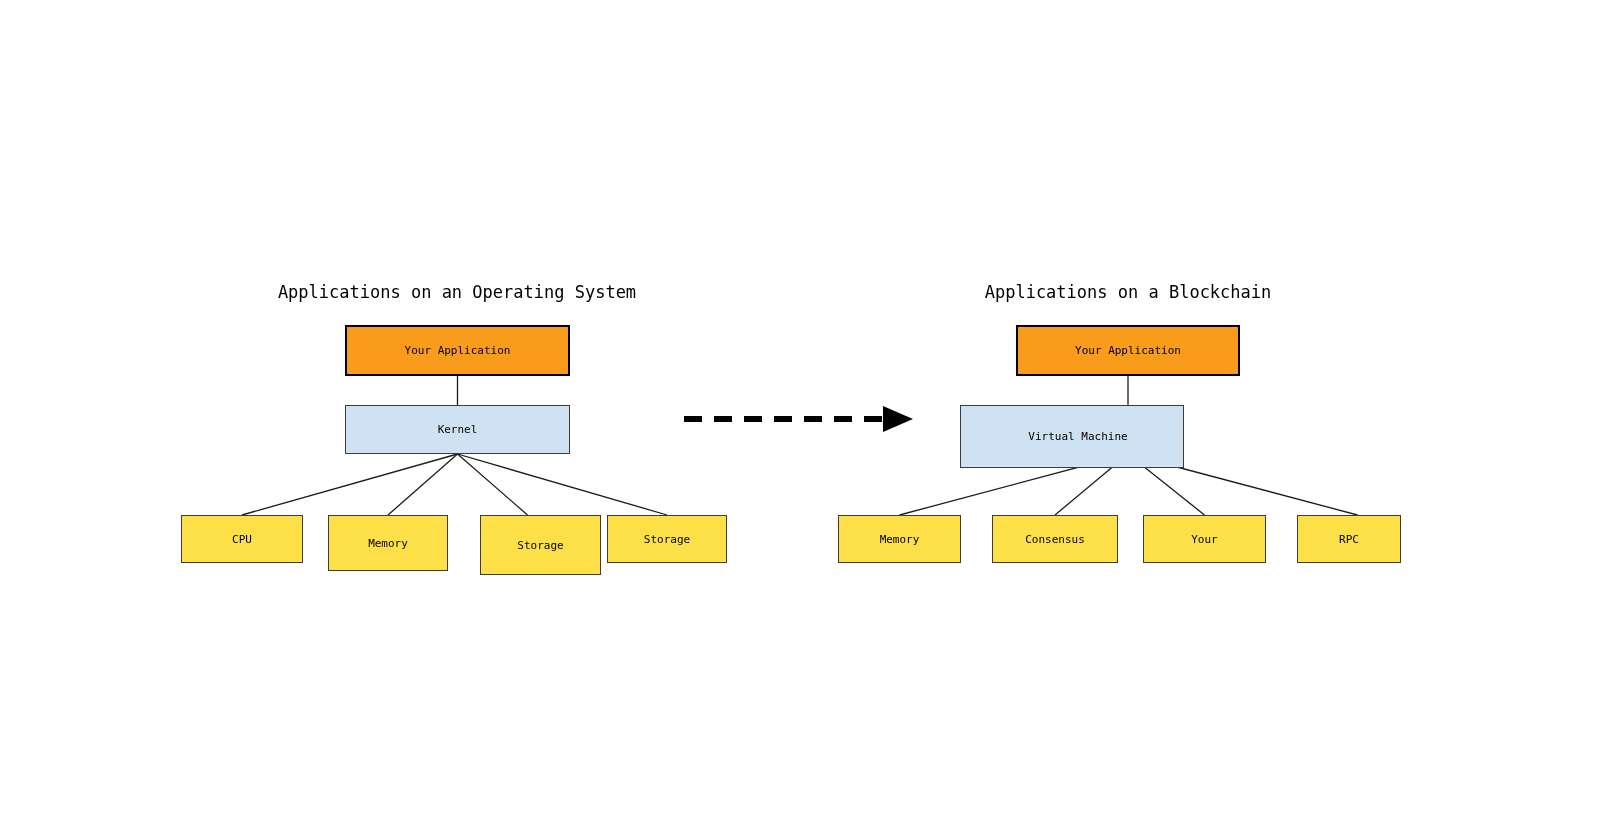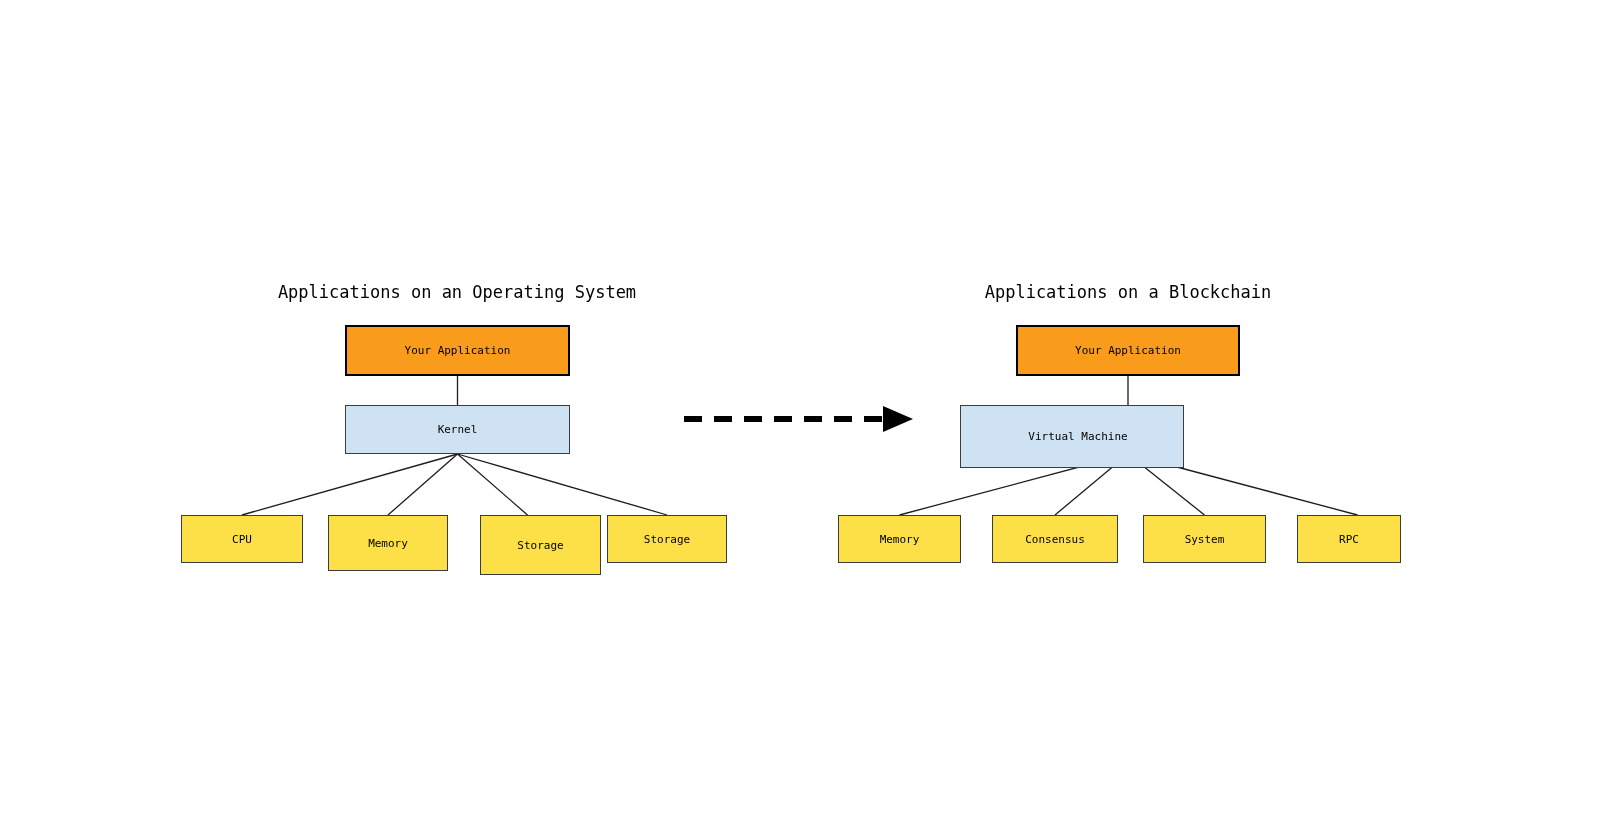--- a/index.html
+++ b/index.html
@@ -104,16 +104,16 @@
   <div class="node node--component l-c0">CPU</div>
   <div class="node node--component l-c1">Memory</div>
   <div class="node node--component l-c2">Storage</div>
   <div class="node node--component l-c3">Storage</div>
 
   <div class="diagram-title r-title">Applications on a Blockchain</div>
   <div class="node node--app r-app">Your Application</div>
   <div class="node node--platform r-platform">Virtual Machine</div>
   <div class="node node--component r-c0">Memory</div>
   <div class="node node--component r-c1">Consensus</div>
-  <div class="node node--component r-c2">System</div>
+  <div class="node node--component r-c2">Your</div>
   <div class="node node--component r-c3">RPC</div>
 
 </div>
 
 </body></html>

